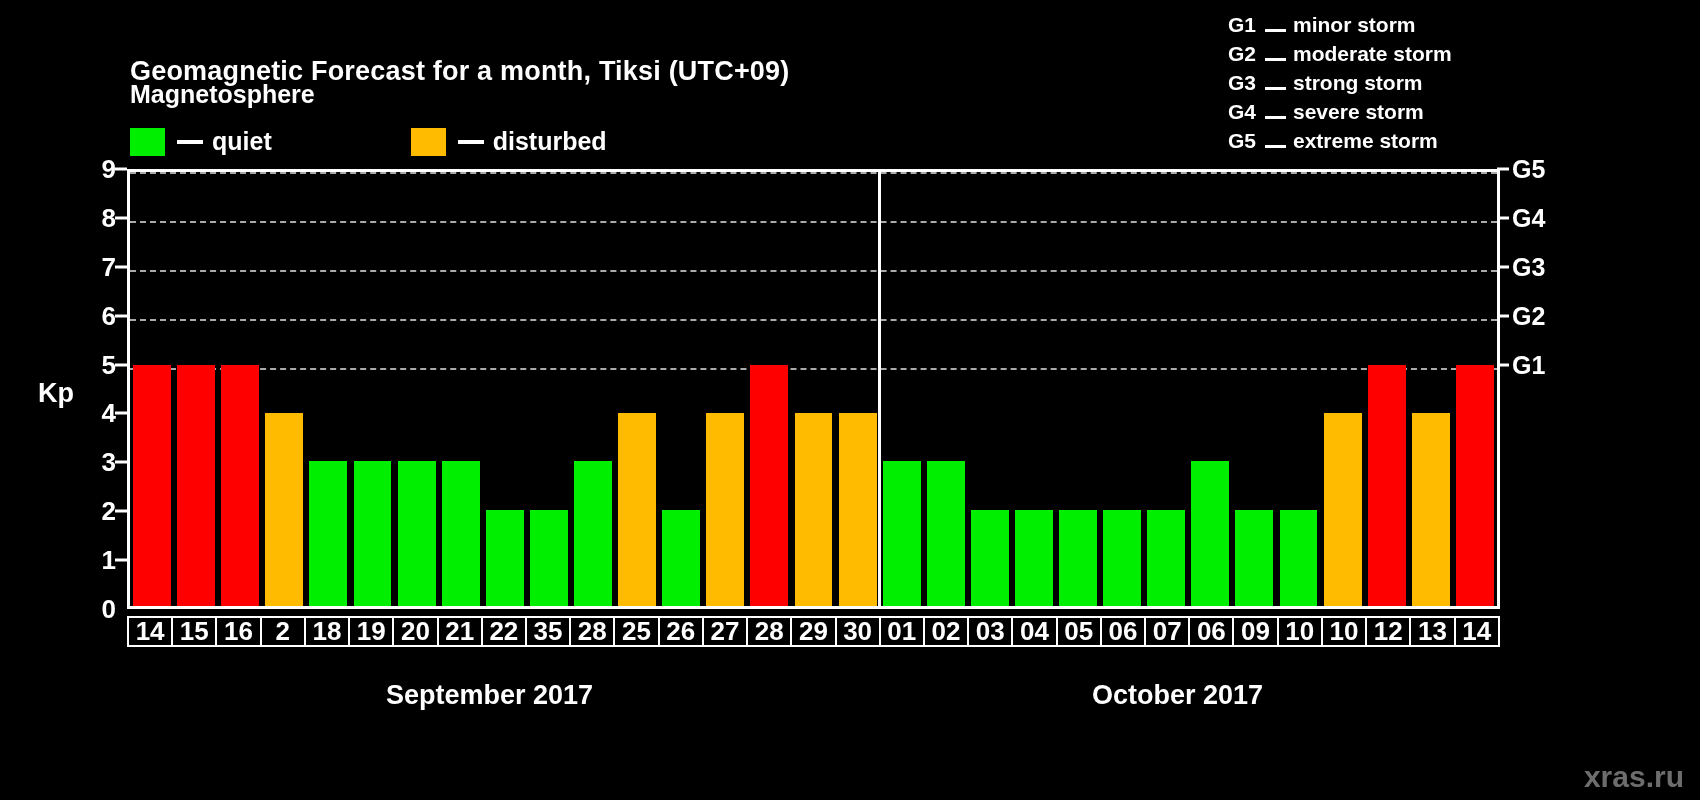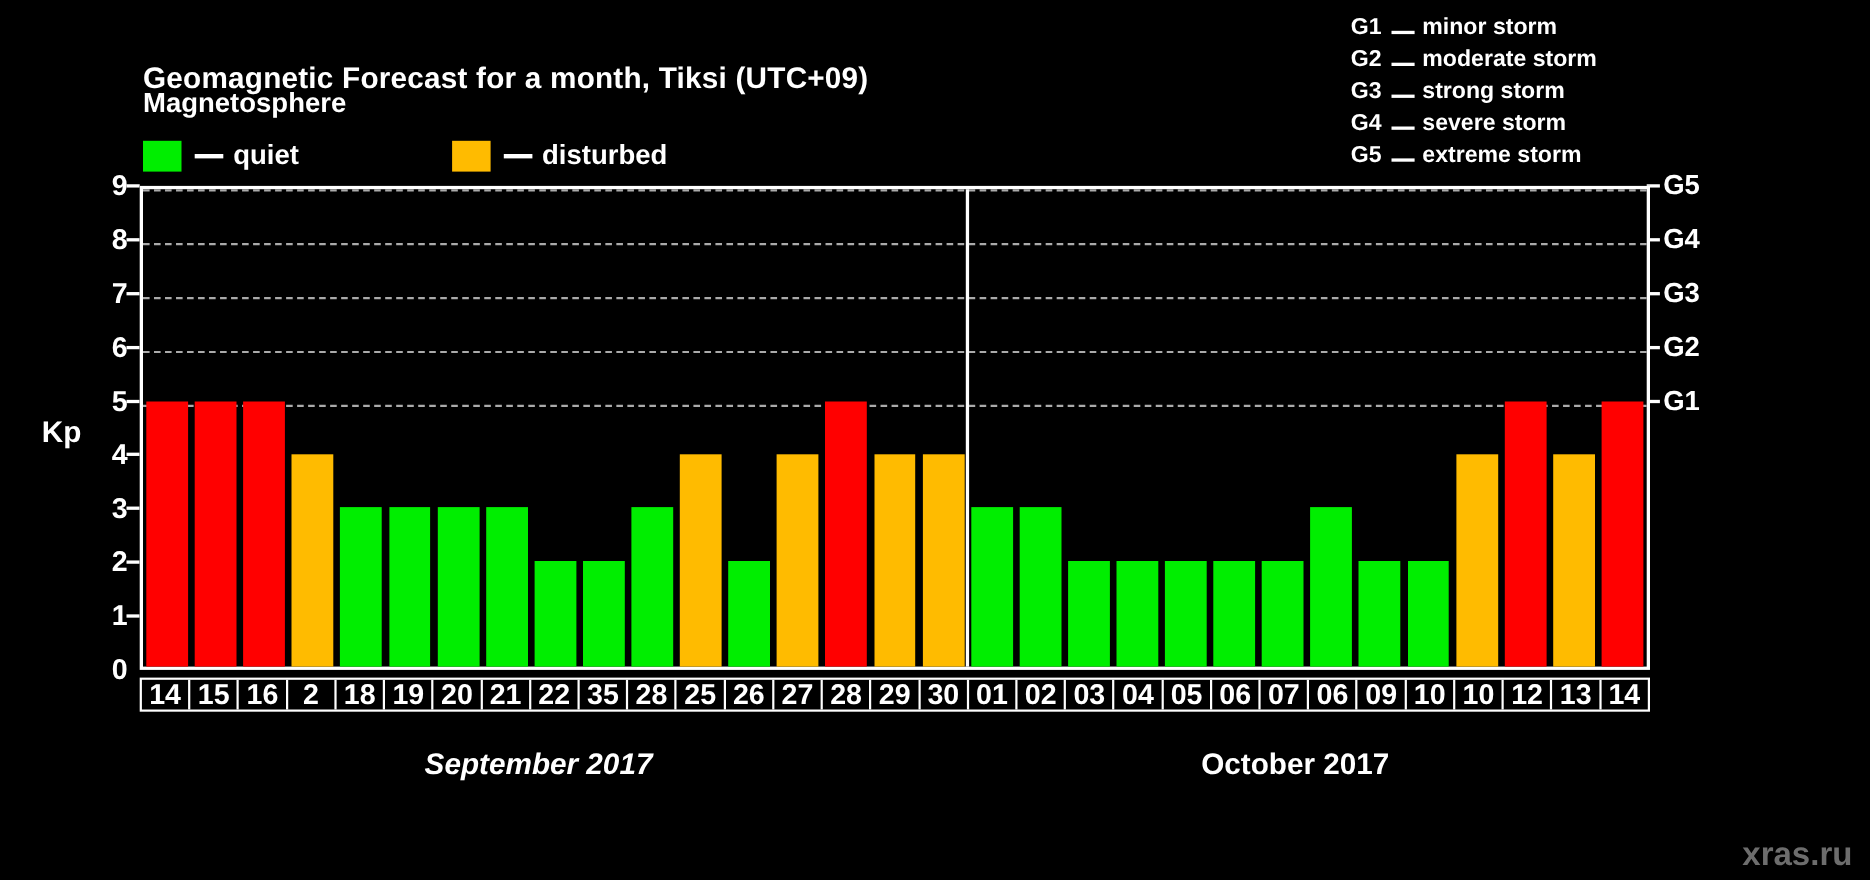--- a/index.html
+++ b/index.html
@@ -54,21 +54,21 @@
 
   
   #daybar{position:absolute;left:127px;top:616px;width:1373px;height:31px;
           display:flex;border:2px solid #fff;box-sizing:border-box;background:#000;}
   .daycell{flex:1 1 0;border-right:2px solid #fff;box-sizing:border-box;
            display:flex;align-items:center;justify-content:center;
            font-size:26px;font-weight:bold;color:#fff;}
   .daycell:last-child{border-right:none;}
 
   .monthlabel{position:absolute;font-size:27px;font-weight:bold;}
-  #month-sep-label{left:386px;top:680px;font-style:italic;}
+  #month-sep-label{left:386px;top:680px;}
   #month-oct-label{left:1092px;top:680px;}
 
   .watermark{position:absolute;right:16px;bottom:6px;font-size:30px;
              font-weight:bold;color:#6d6d6d;}
 </style>
 </head>
 <body>
 
 <div id="root">
 

